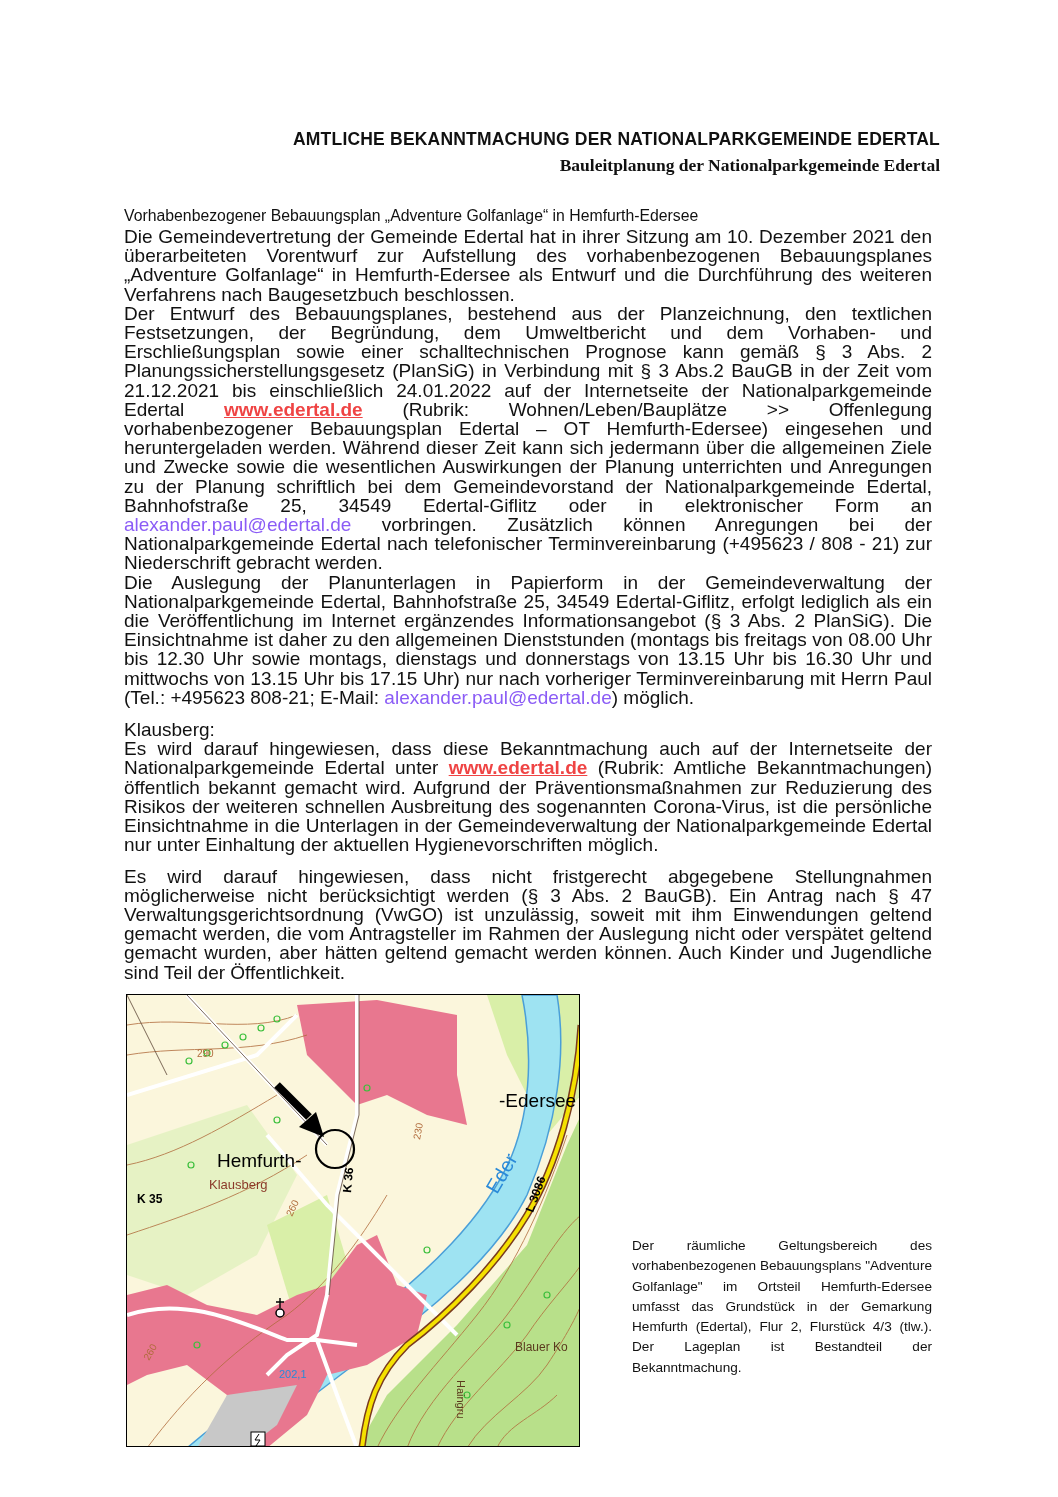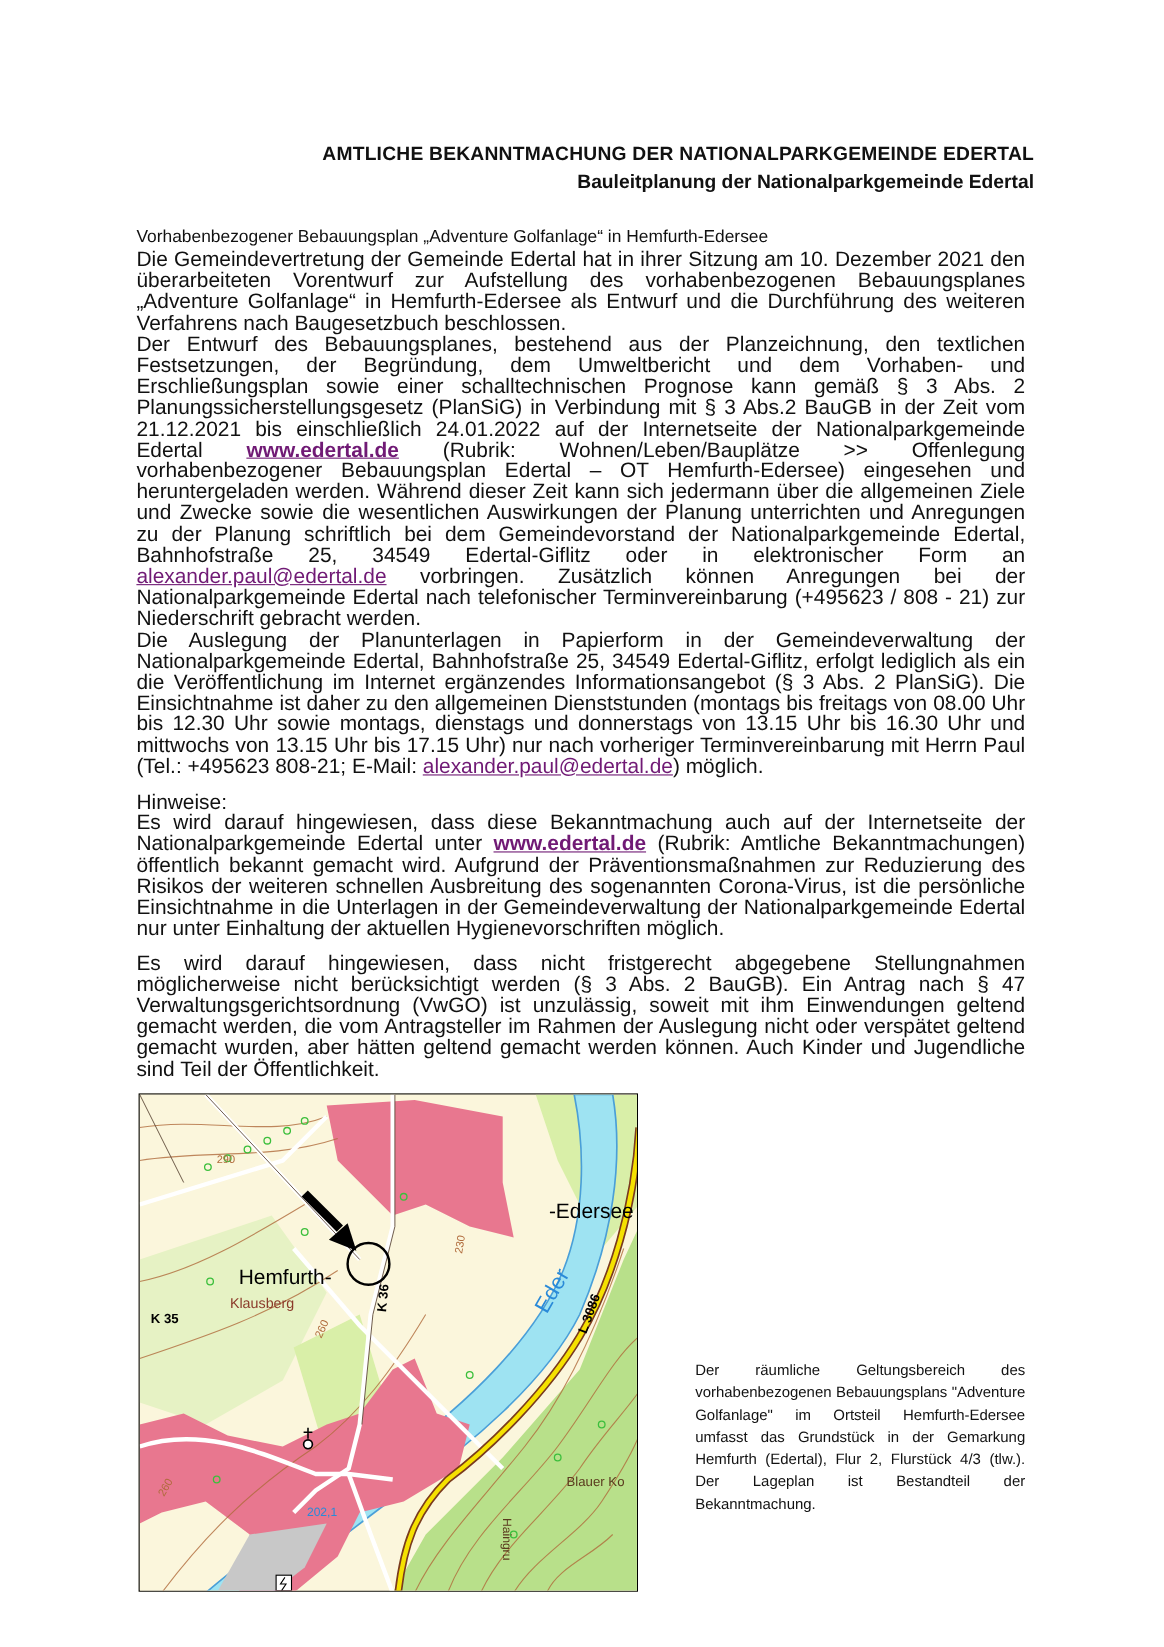--- a/index.html
+++ b/index.html
@@ -1,29 +1,29 @@
 <!DOCTYPE html>
 <html><head>
   <meta charset="utf-8">
   <style>
     html, body { margin: 0; padding: 0; background: #ffffff; }
     body { width: 1058px; height: 1497px; position: relative; overflow: hidden;
            font-family: "Liberation Sans", "DejaVu Sans", sans-serif; color: #111; }
     .page { position: absolute; left: 0; top: 0; width: 1058px; height: 1497px; }
     .title-block { position: absolute; left: 120px; top: 127px; width: 820px; text-align: right; }
     .title-1 { font-size: 17.5px; font-weight: bold; letter-spacing: 0.2px; line-height: 24px; }
-    .title-2 { font-size: 17.5px; font-weight: bold; line-height: 24px; margin-top: 2px; }
+    .title-2 { font-size: 17.5px; font-weight: bold; line-height: 24px; margin-top: 2px; font-family: Liberation Serif, serif; }
     .content { position: absolute; left: 124px; top: 205px; width: 808px; }
     .subhead { font-size: 15.8px; font-weight: normal; line-height: 22px; white-space: nowrap; }
     p.body { margin: 0; font-size: 19px; line-height: 19.2px; text-align: justify; }
     .gap1 { height: 13px; }
     .gap2 { height: 12px; }
     .gap3 { height: 58px; }
-    a.link-bold { color: #701a75; font-weight: bold; text-decoration: underline; }
-    a.link { color: #701a75; text-decoration: underline; }
+    a.link-bold { color: #ef4444; font-weight: bold; text-decoration: underline; }
+    a.link { color: #8b5cf6; }
     .map-wrap { position: absolute; left: 126px; top: 994px; width: 454px; height: 453px;
                 border: 1.5px solid #000; box-sizing: border-box; overflow: hidden; background: #fbf6dc; }
     .map-wrap svg { display: block; }
     .caption { position: absolute; left: 632px; top: 1236px; width: 300px;
                font-size: 13.6px; line-height: 20.3px; text-align: justify; }
   </style>
 </head>
 <body>
 
 <div class="page">
@@ -37,21 +37,21 @@
     <div class="subhead">Vorhabenbezogener Bebauungsplan „Adventure Golfanlage“ in Hemfurth-Edersee</div>
 
     <p class="body">Die Gemeindevertretung der Gemeinde Edertal hat in ihrer Sitzung am 10. Dezember 2021 den überarbeiteten Vorentwurf zur Aufstellung des vorhabenbezogenen Bebauungsplanes „Adventure Golfanlage“ in Hemfurth-Edersee als Entwurf und die Durchführung des weiteren Verfahrens nach Baugesetzbuch beschlossen.</p>
 
     <p class="body"><span>Der Entwurf des Bebauungsplanes, bestehend aus der Planzeichnung, den textlichen Festsetzungen, der Begründung, dem Umweltbericht und dem Vorhaben- und Erschließungsplan sowie einer schalltechnischen Prognose kann gemäß § 3 Abs. 2 Planungssicherstellungsgesetz (PlanSiG) in Verbindung mit § 3 Abs.2 BauGB in der Zeit vom 21.12.2021 bis einschließlich 24.01.2022 auf der Internetseite der Nationalparkgemeinde Edertal </span><a class="link-bold">www.edertal.de</a><span> (Rubrik: Wohnen/Leben/Bauplätze &gt;&gt; Offenlegung vorhabenbezogener Bebauungsplan Edertal – OT Hemfurth-Edersee) eingesehen und heruntergeladen werden. Während dieser Zeit kann sich jedermann über die allgemeinen Ziele und Zwecke sowie die wesentlichen Auswirkungen der Planung unterrichten und Anregungen zu der Planung schriftlich bei dem Gemeindevorstand der Nationalparkgemeinde Edertal, Bahnhofstraße 25, 34549 Edertal-Giflitz oder in elektronischer Form an </span><a class="link">alexander.paul@edertal.de</a><span> vorbringen. Zusätzlich können Anregungen bei der Nationalparkgemeinde Edertal nach telefonischer Terminvereinbarung (+495623 / 808 - 21) zur Niederschrift gebracht werden.</span></p>
 
     <p class="body"><span>Die Auslegung der Planunterlagen in Papierform in der Gemeindeverwaltung der Nationalparkgemeinde Edertal, Bahnhofstraße 25, 34549 Edertal-Giflitz, erfolgt lediglich als ein die Veröffentlichung im Internet ergänzendes Informationsangebot (§ 3 Abs. 2 PlanSiG). Die Einsichtnahme ist daher zu den allgemeinen Dienststunden (montags bis freitags von 08.00 Uhr bis 12.30 Uhr sowie montags, dienstags und donnerstags von 13.15 Uhr bis 16.30 Uhr und mittwochs von 13.15 Uhr bis 17.15 Uhr) nur nach vorheriger Terminvereinbarung mit Herrn Paul (Tel.: +495623 808-21; E-Mail: </span><a class="link">alexander.paul@edertal.de</a><span>) möglich.</span></p>
 
     <div class="gap1"></div>
 
-    <p class="body">Hinweise:</p>
+    <p class="body">Klausberg:</p>
     <p class="body"><span>Es wird darauf hingewiesen, dass diese Bekanntmachung auch auf der Internetseite der Nationalparkgemeinde Edertal unter </span><a class="link-bold">www.edertal.de</a><span> (Rubrik: Amtliche Bekanntmachungen) öffentlich bekannt gemacht wird. Aufgrund der Präventionsmaßnahmen zur Reduzierung des Risikos der weiteren schnellen Ausbreitung des sogenannten Corona-Virus, ist die persönliche Einsichtnahme in die Unterlagen in der Gemeindeverwaltung der Nationalparkgemeinde Edertal nur unter Einhaltung der aktuellen Hygienevorschriften möglich.</span></p>
 
     <div class="gap2"></div>
 
     <p class="body">Es wird darauf hingewiesen, dass nicht fristgerecht abgegebene Stellungnahmen möglicherweise nicht berücksichtigt werden (§ 3 Abs. 2 BauGB). Ein Antrag nach § 47 Verwaltungsgerichtsordnung (VwGO) ist unzulässig, soweit mit ihm Einwendungen geltend gemacht werden, die vom Antragsteller im Rahmen der Auslegung nicht oder verspätet geltend gemacht wurden, aber hätten geltend gemacht werden können. Auch Kinder und Jugendliche sind Teil der Öffentlichkeit.</p>
 
     <div class="gap3"></div>
 
   </div>
 

